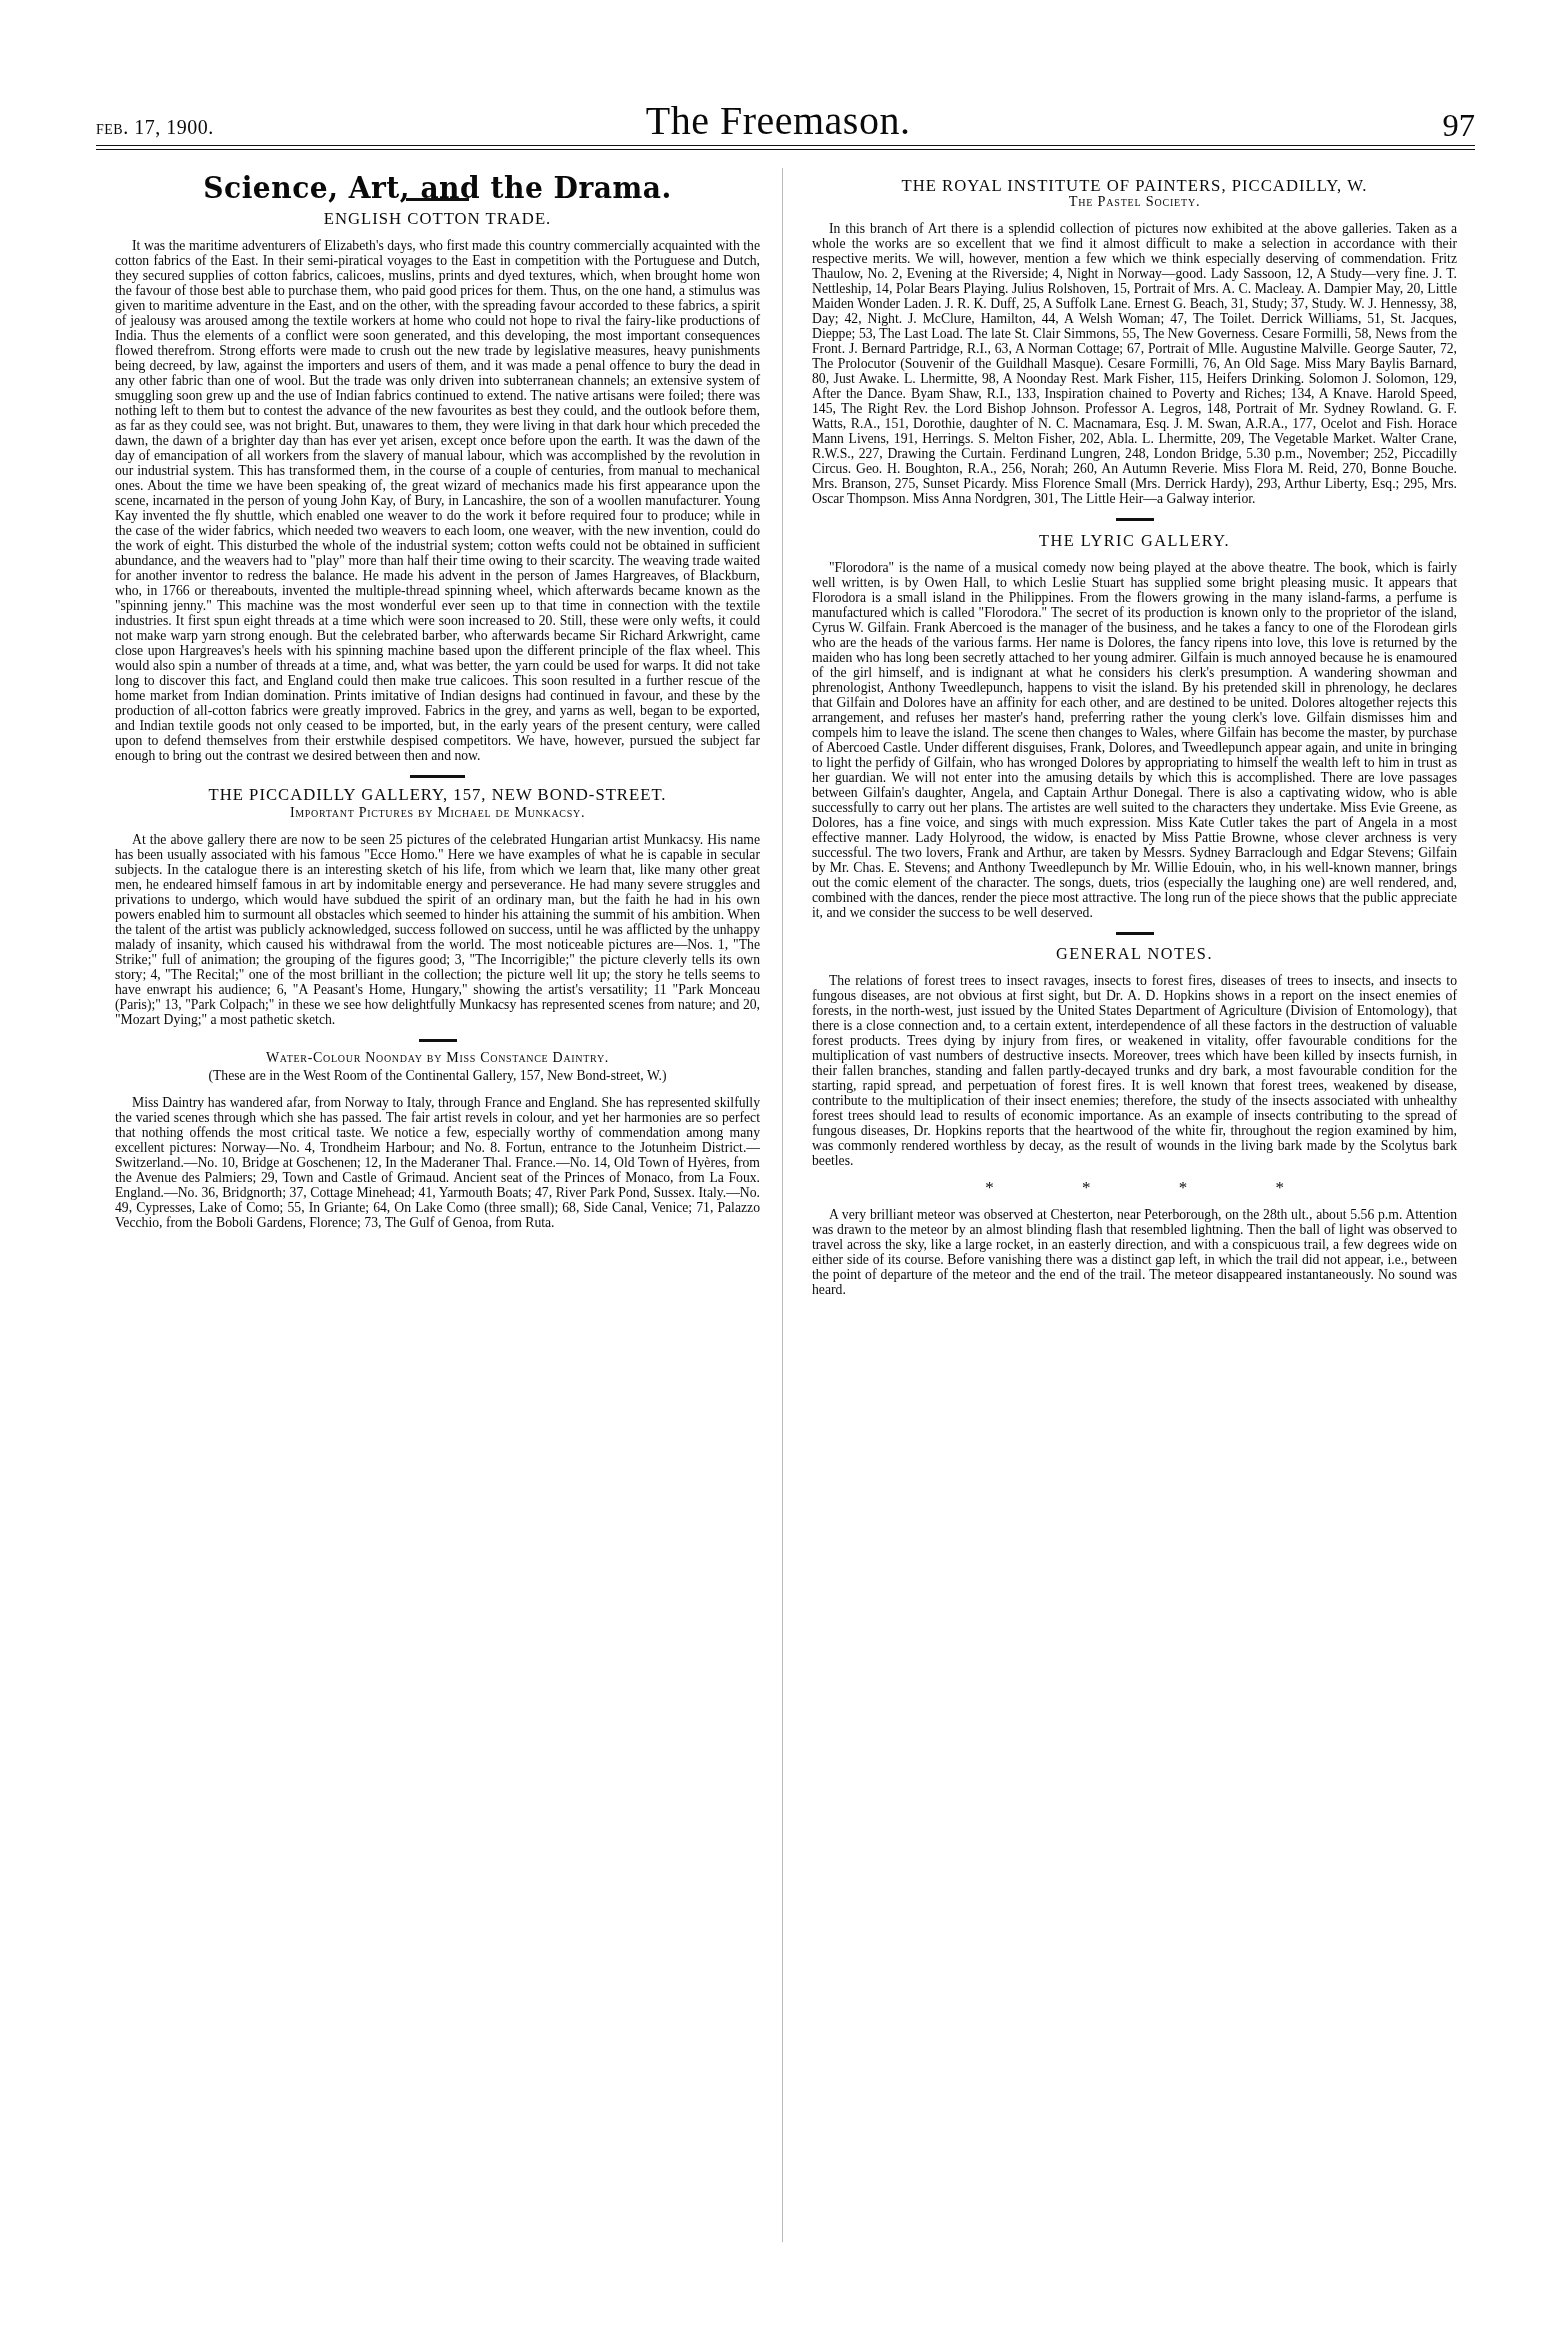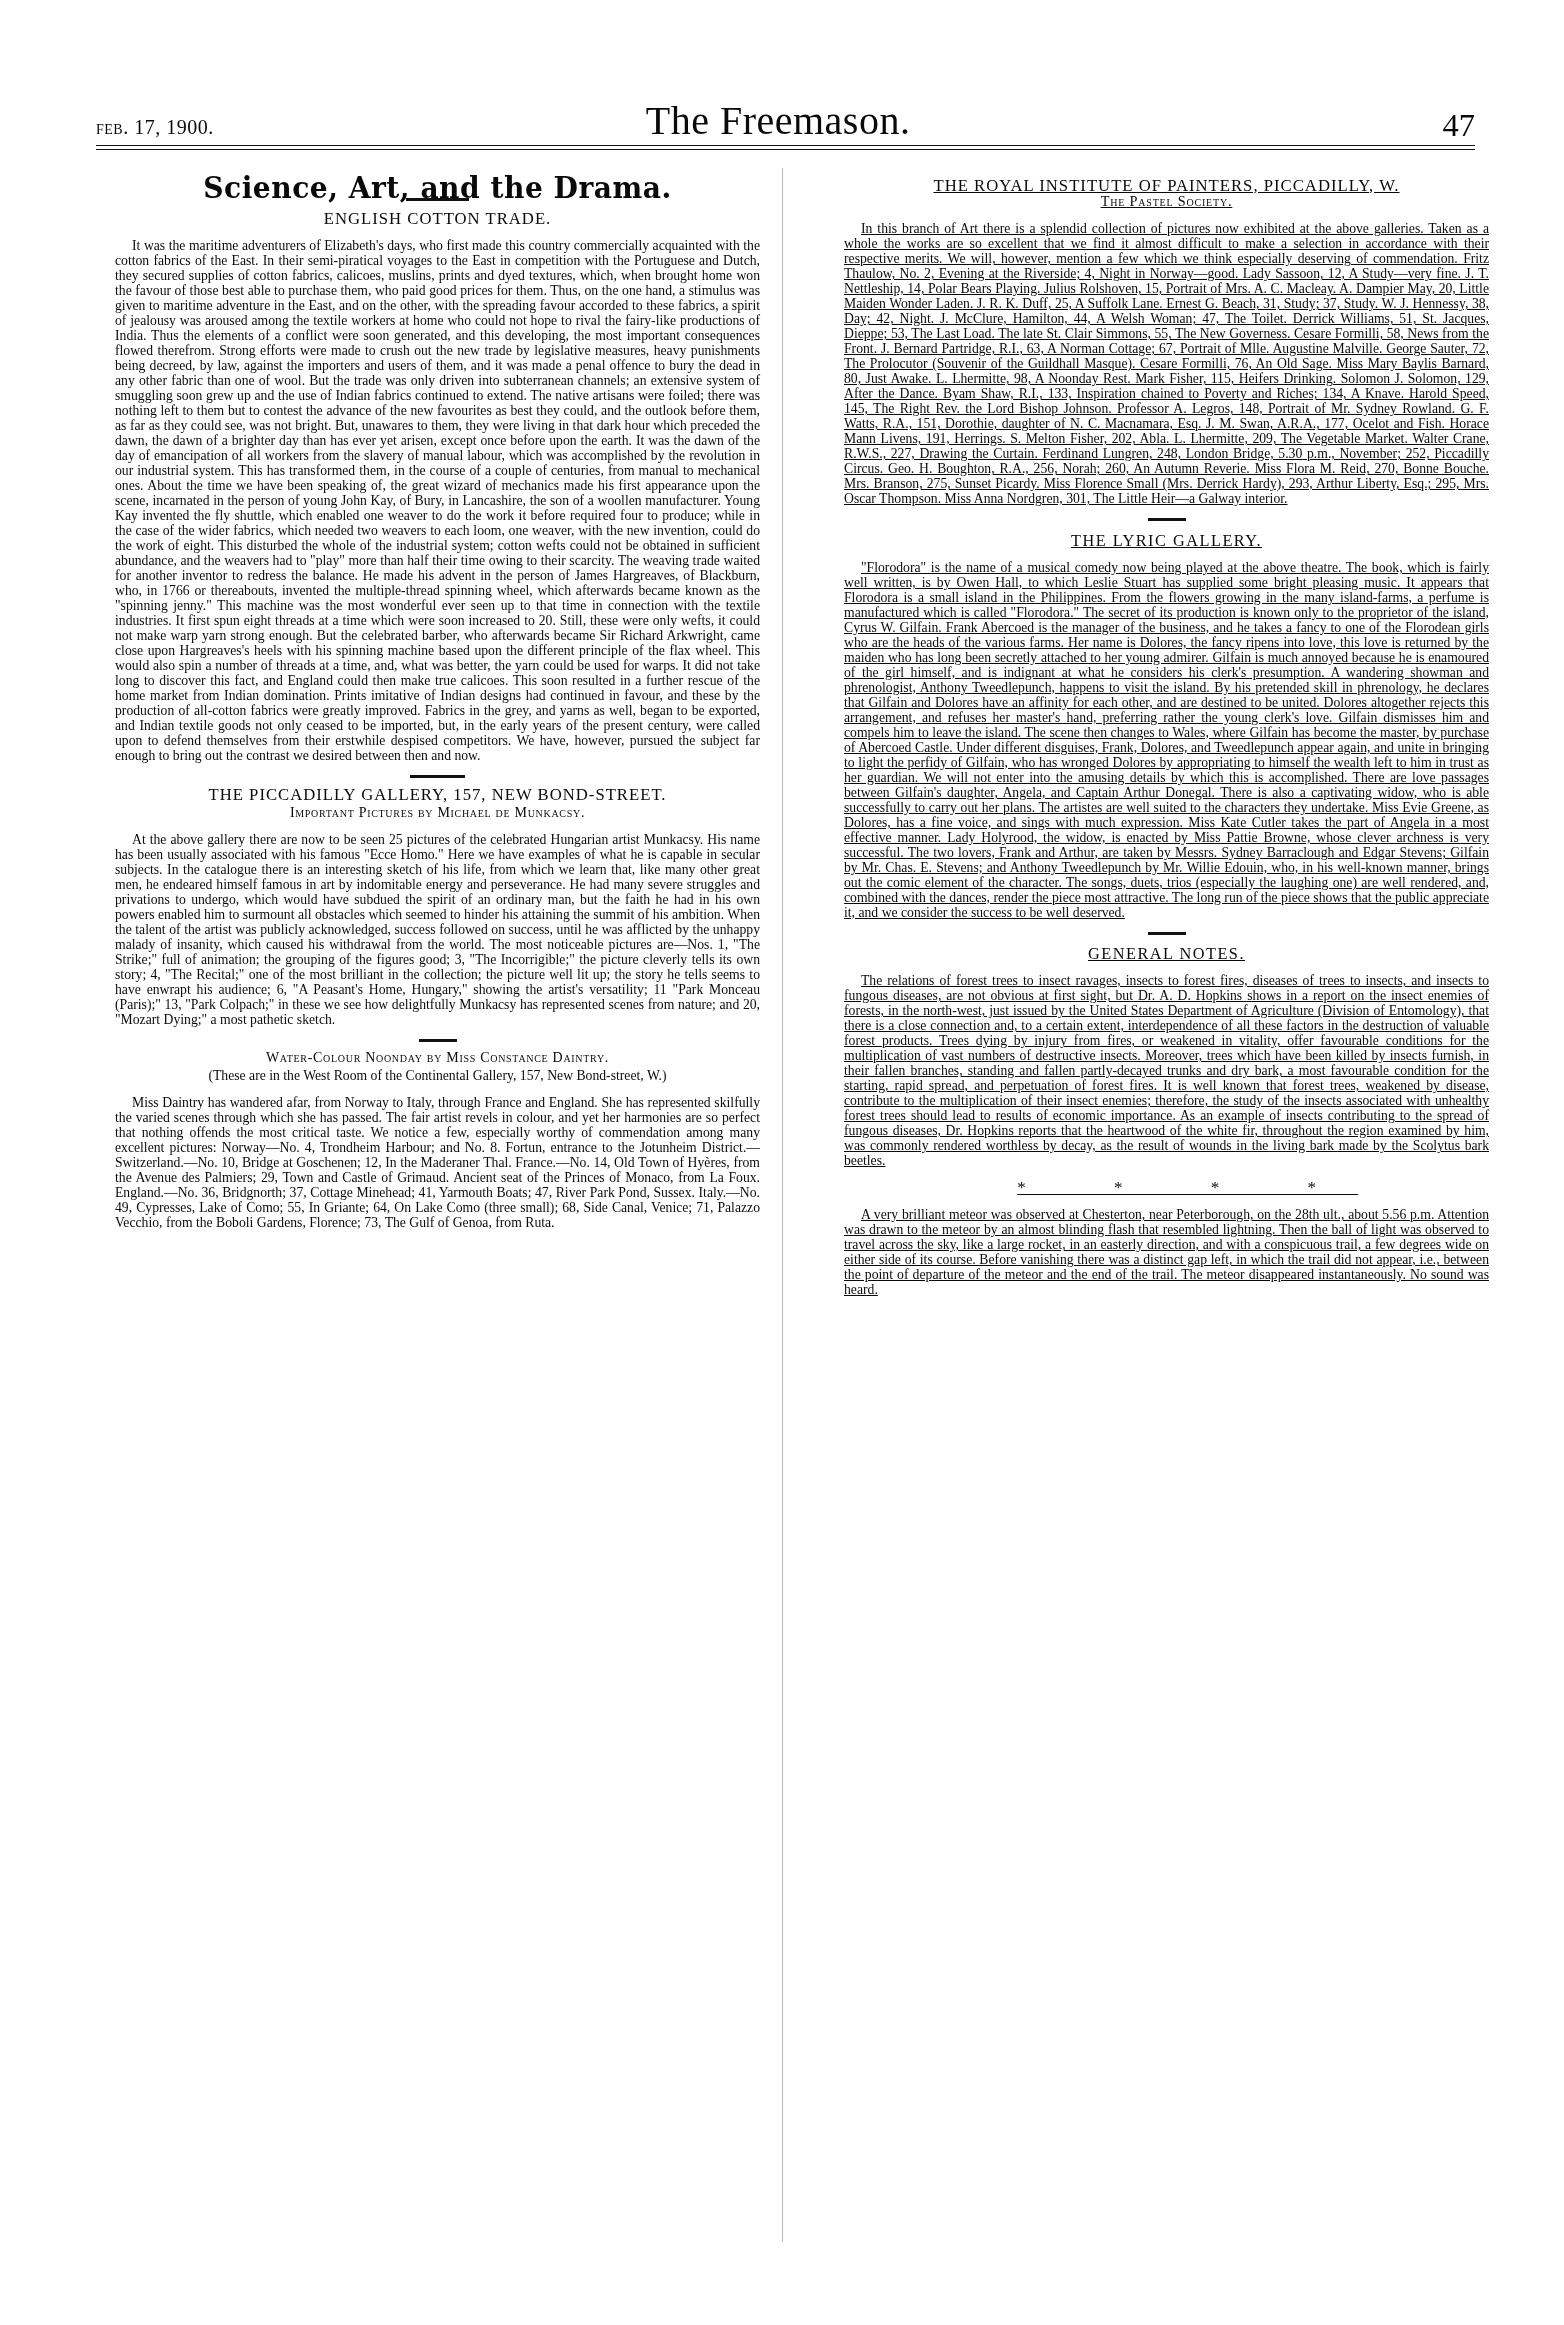--- a/index.html
+++ b/index.html
@@ -76,21 +76,21 @@
   .col {
     position: absolute;
     top: 168px;
     width: 669px;
     text-align: justify;
     font-size: 13.7px;
     line-height: 15px;
     hyphens: none;
   }
   .col-left  { left: 103px; }
-  .col-right { left: 832px; text-decoration: underline; }
+  .col-right { left: 800px; }
 
   .col-divider {
     position: absolute;
     left: 782px;
     top: 168px;
     width: 1px;
     height: 2074px;
     background: #b9b9b9;
   }
 
@@ -175,21 +175,21 @@
   }
 </style>
 </head>
 <body>
 
 <div class="page">
 
   <div class="masthead">
     <div class="masthead-date">Feb. 17, 1900.</div>
     <div class="masthead-title">The Freemason.</div>
-    <div class="masthead-page">47</div>
+    <div class="masthead-page">97</div>
   </div>
   <div class="rule-double"></div>
 
   <div class="col-divider"></div>
 
   <div class="col col-left">
 
     <div class="blackletter">Science, Art, and the Drama.</div>
     <div class="sep-under-title"></div>
 

